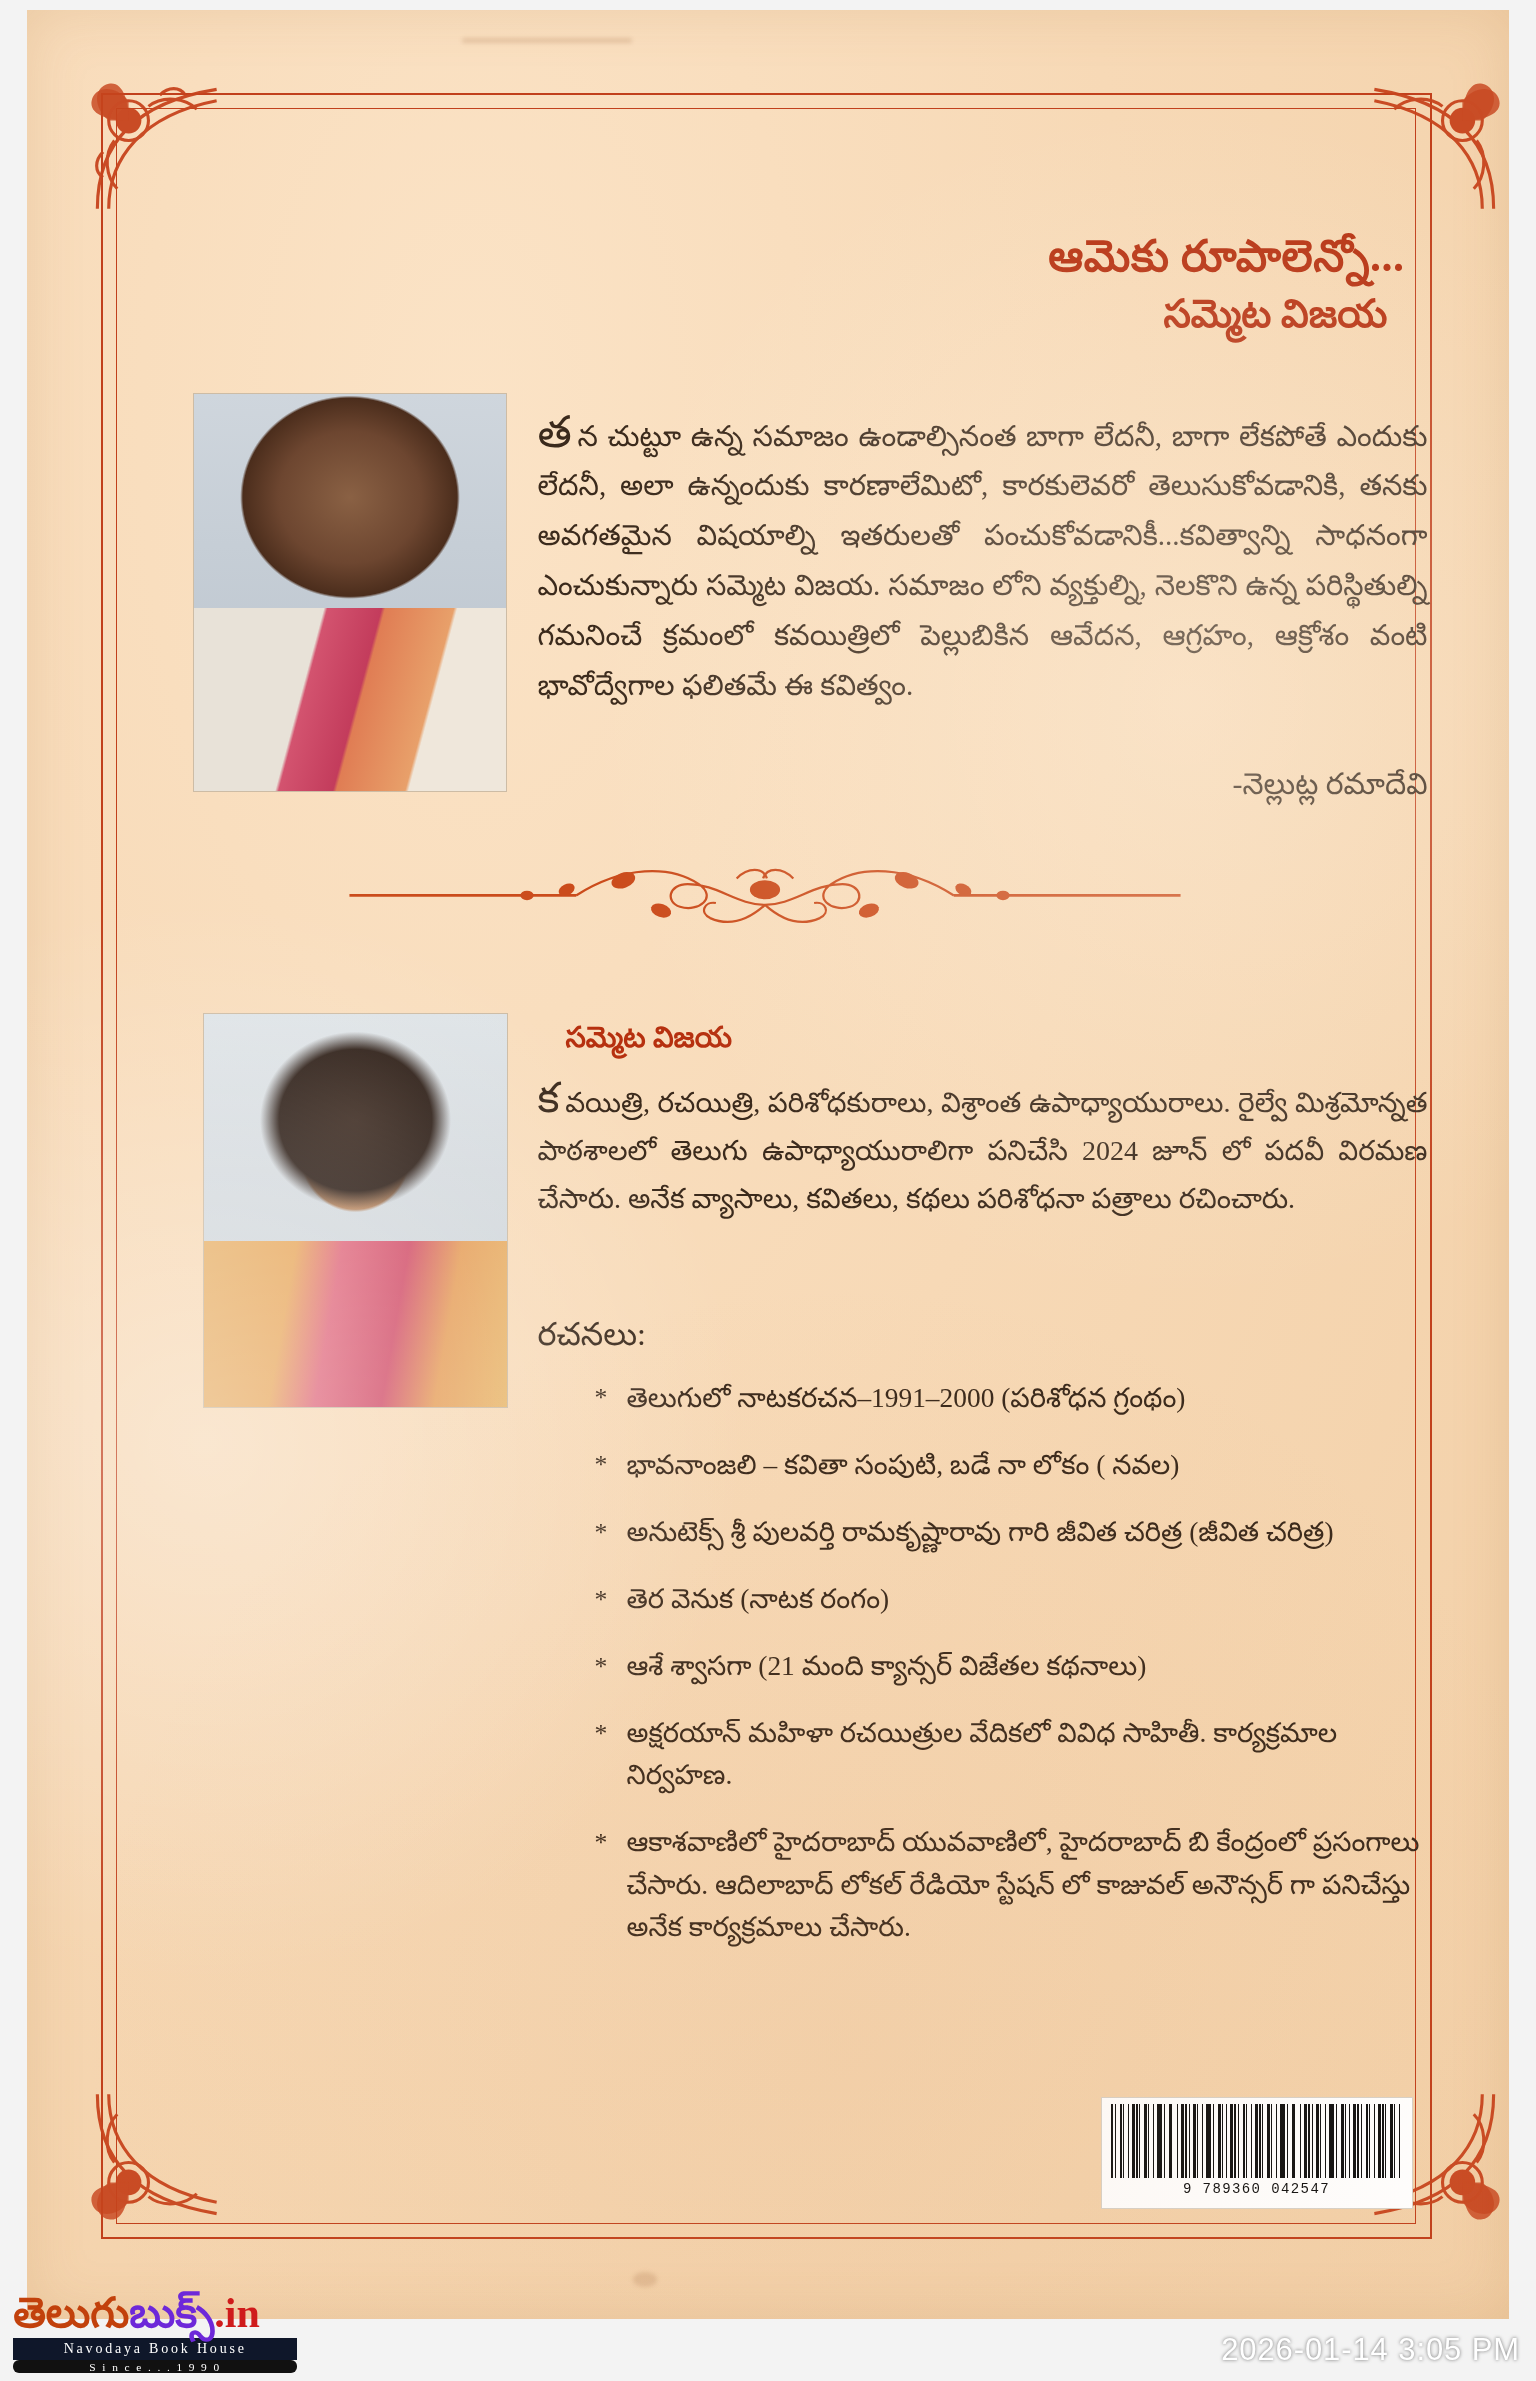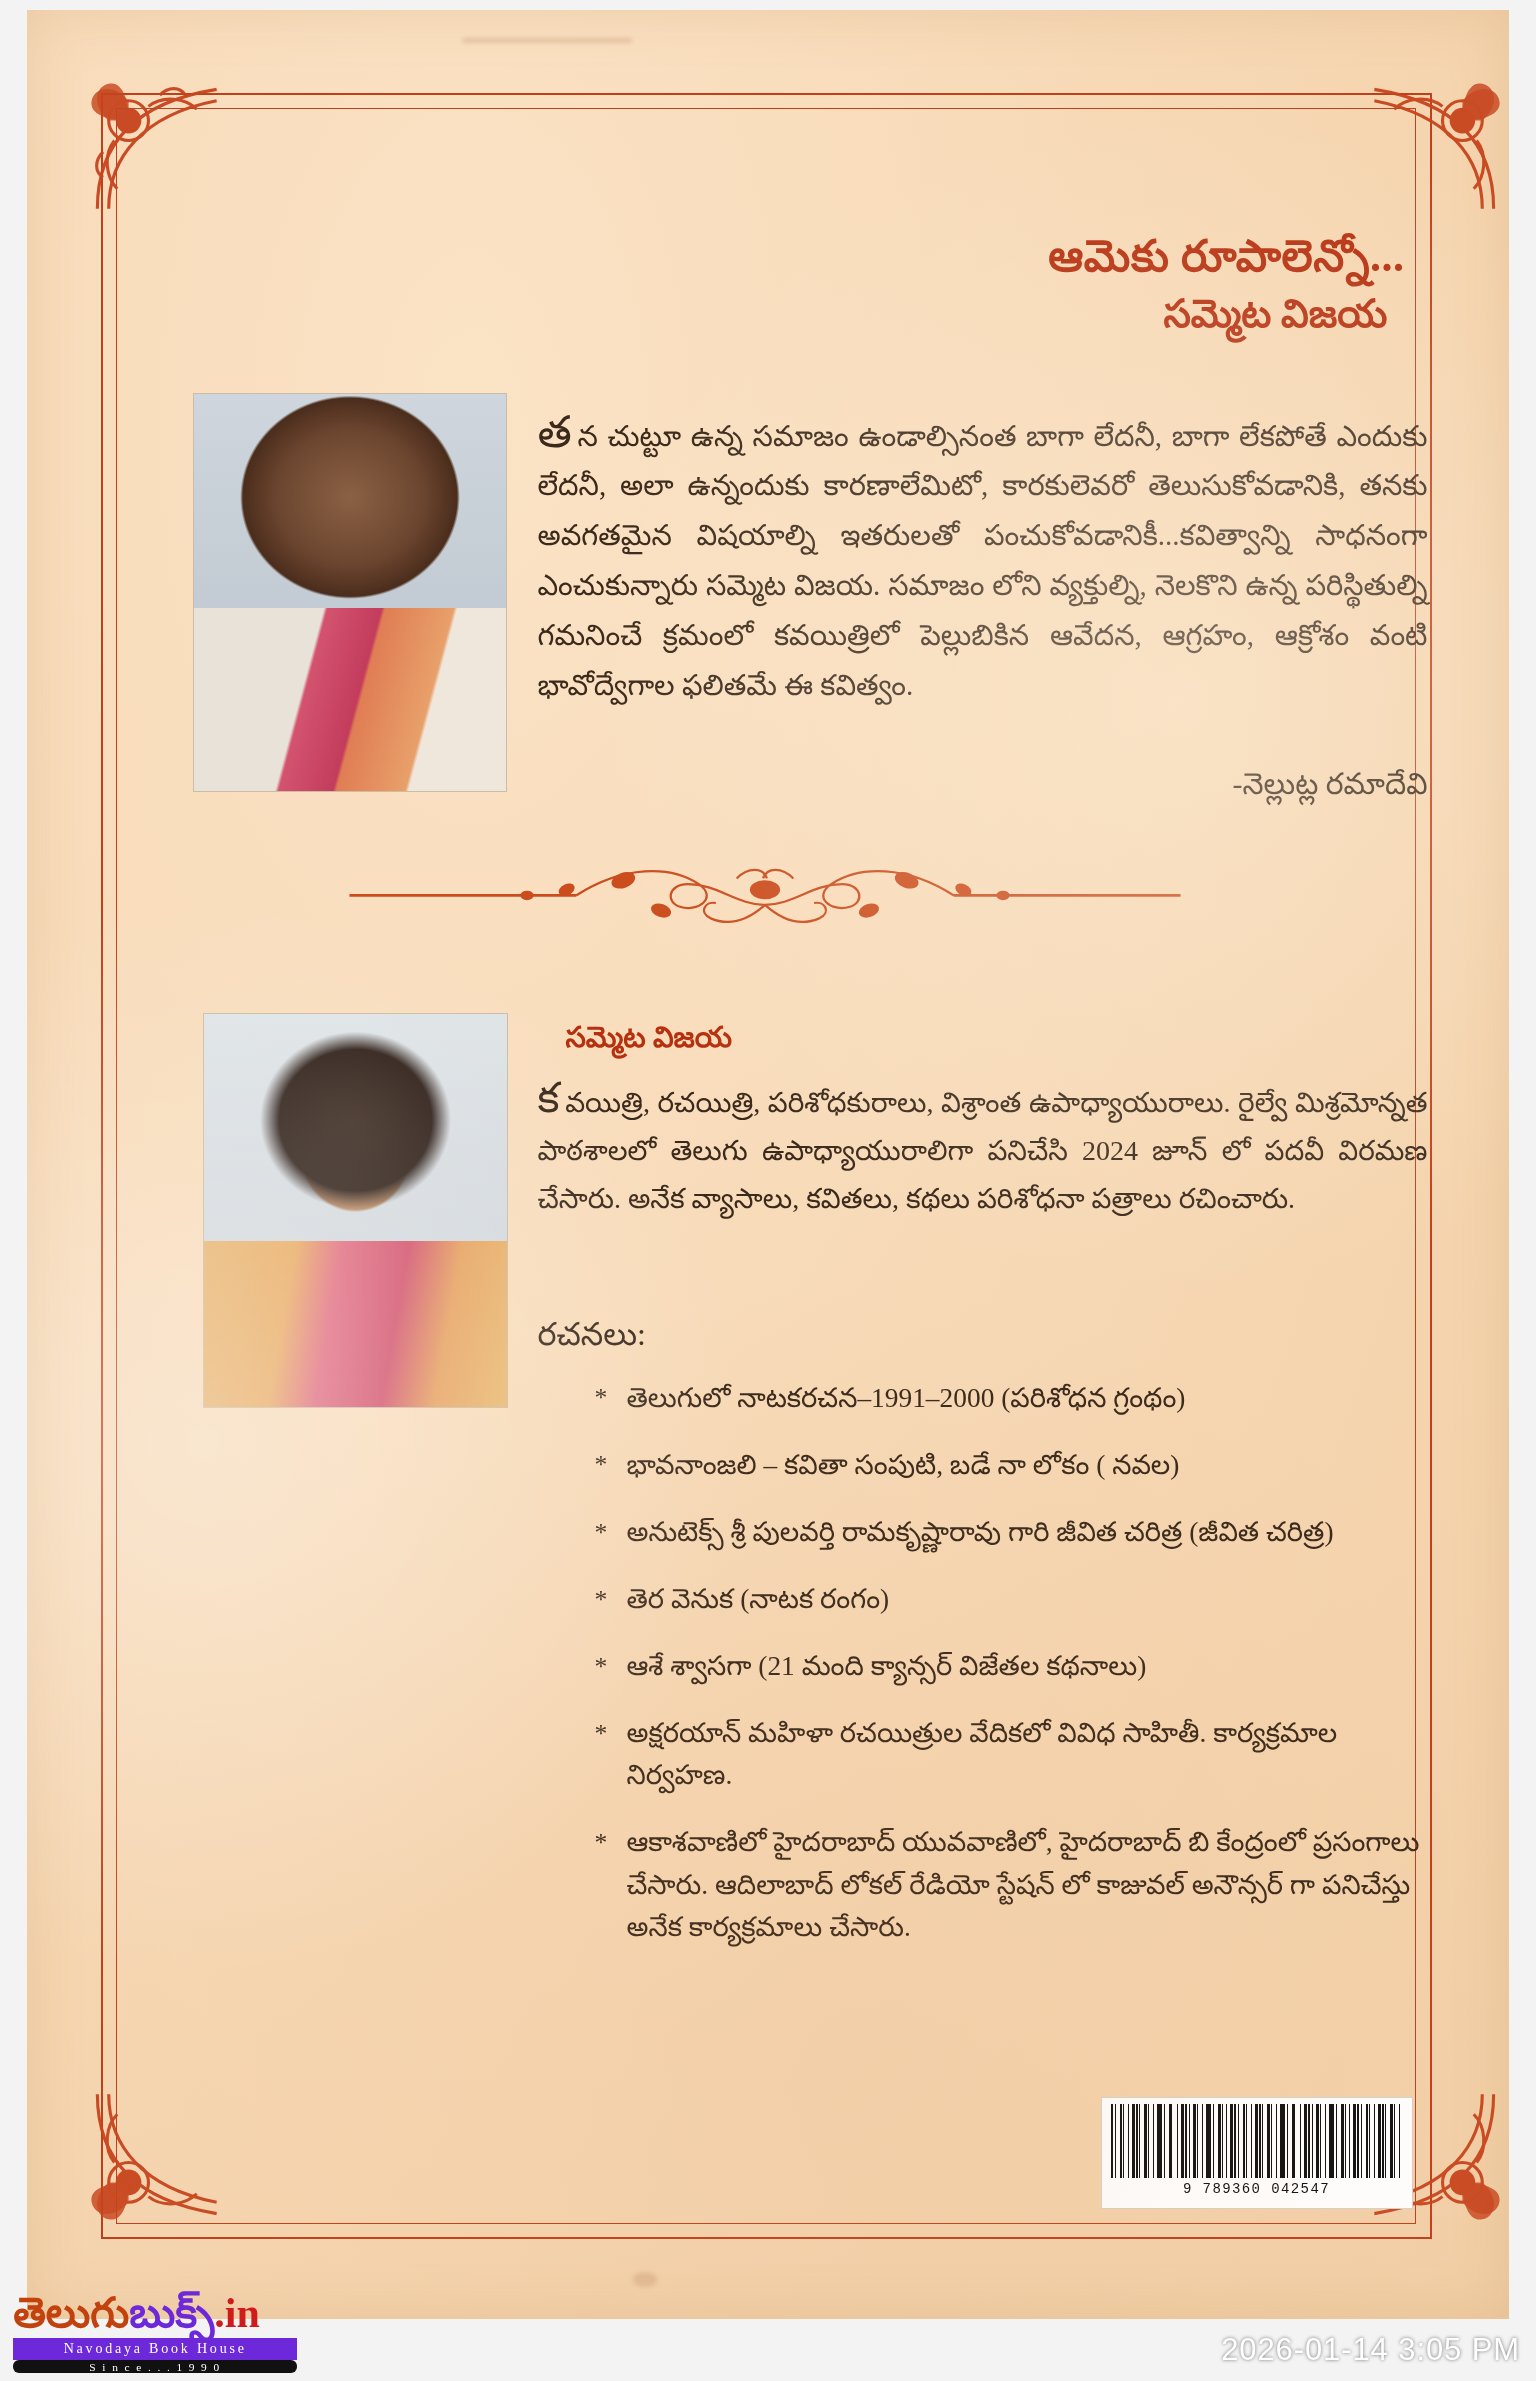--- a/index.html
+++ b/index.html
@@ -294,21 +294,21 @@
     font-weight: bold;
     font-family: "Liberation Serif", serif;
     line-height: 1;
     white-space: nowrap;
   }
   .wm-main .c1 { color: #c2410c; }
   .wm-main .c2 { color: #6d28d9; }
   .wm-main .c3 { color: #cf1b1b; font-family: Liberation Serif, serif; }
   .wm-sub {
     margin-top: 3.8px;
-    background: #6d28d9;
+    background: #0f172a;
     color: #ffffff;
     font-size: 14px;
     letter-spacing: 2.8px;
     text-align: center;
     padding: 2.8px 3.8px;
     font-family: "Liberation Serif", serif;
     white-space: nowrap;
   }
   .wm-sub2 {
     background: #111;

